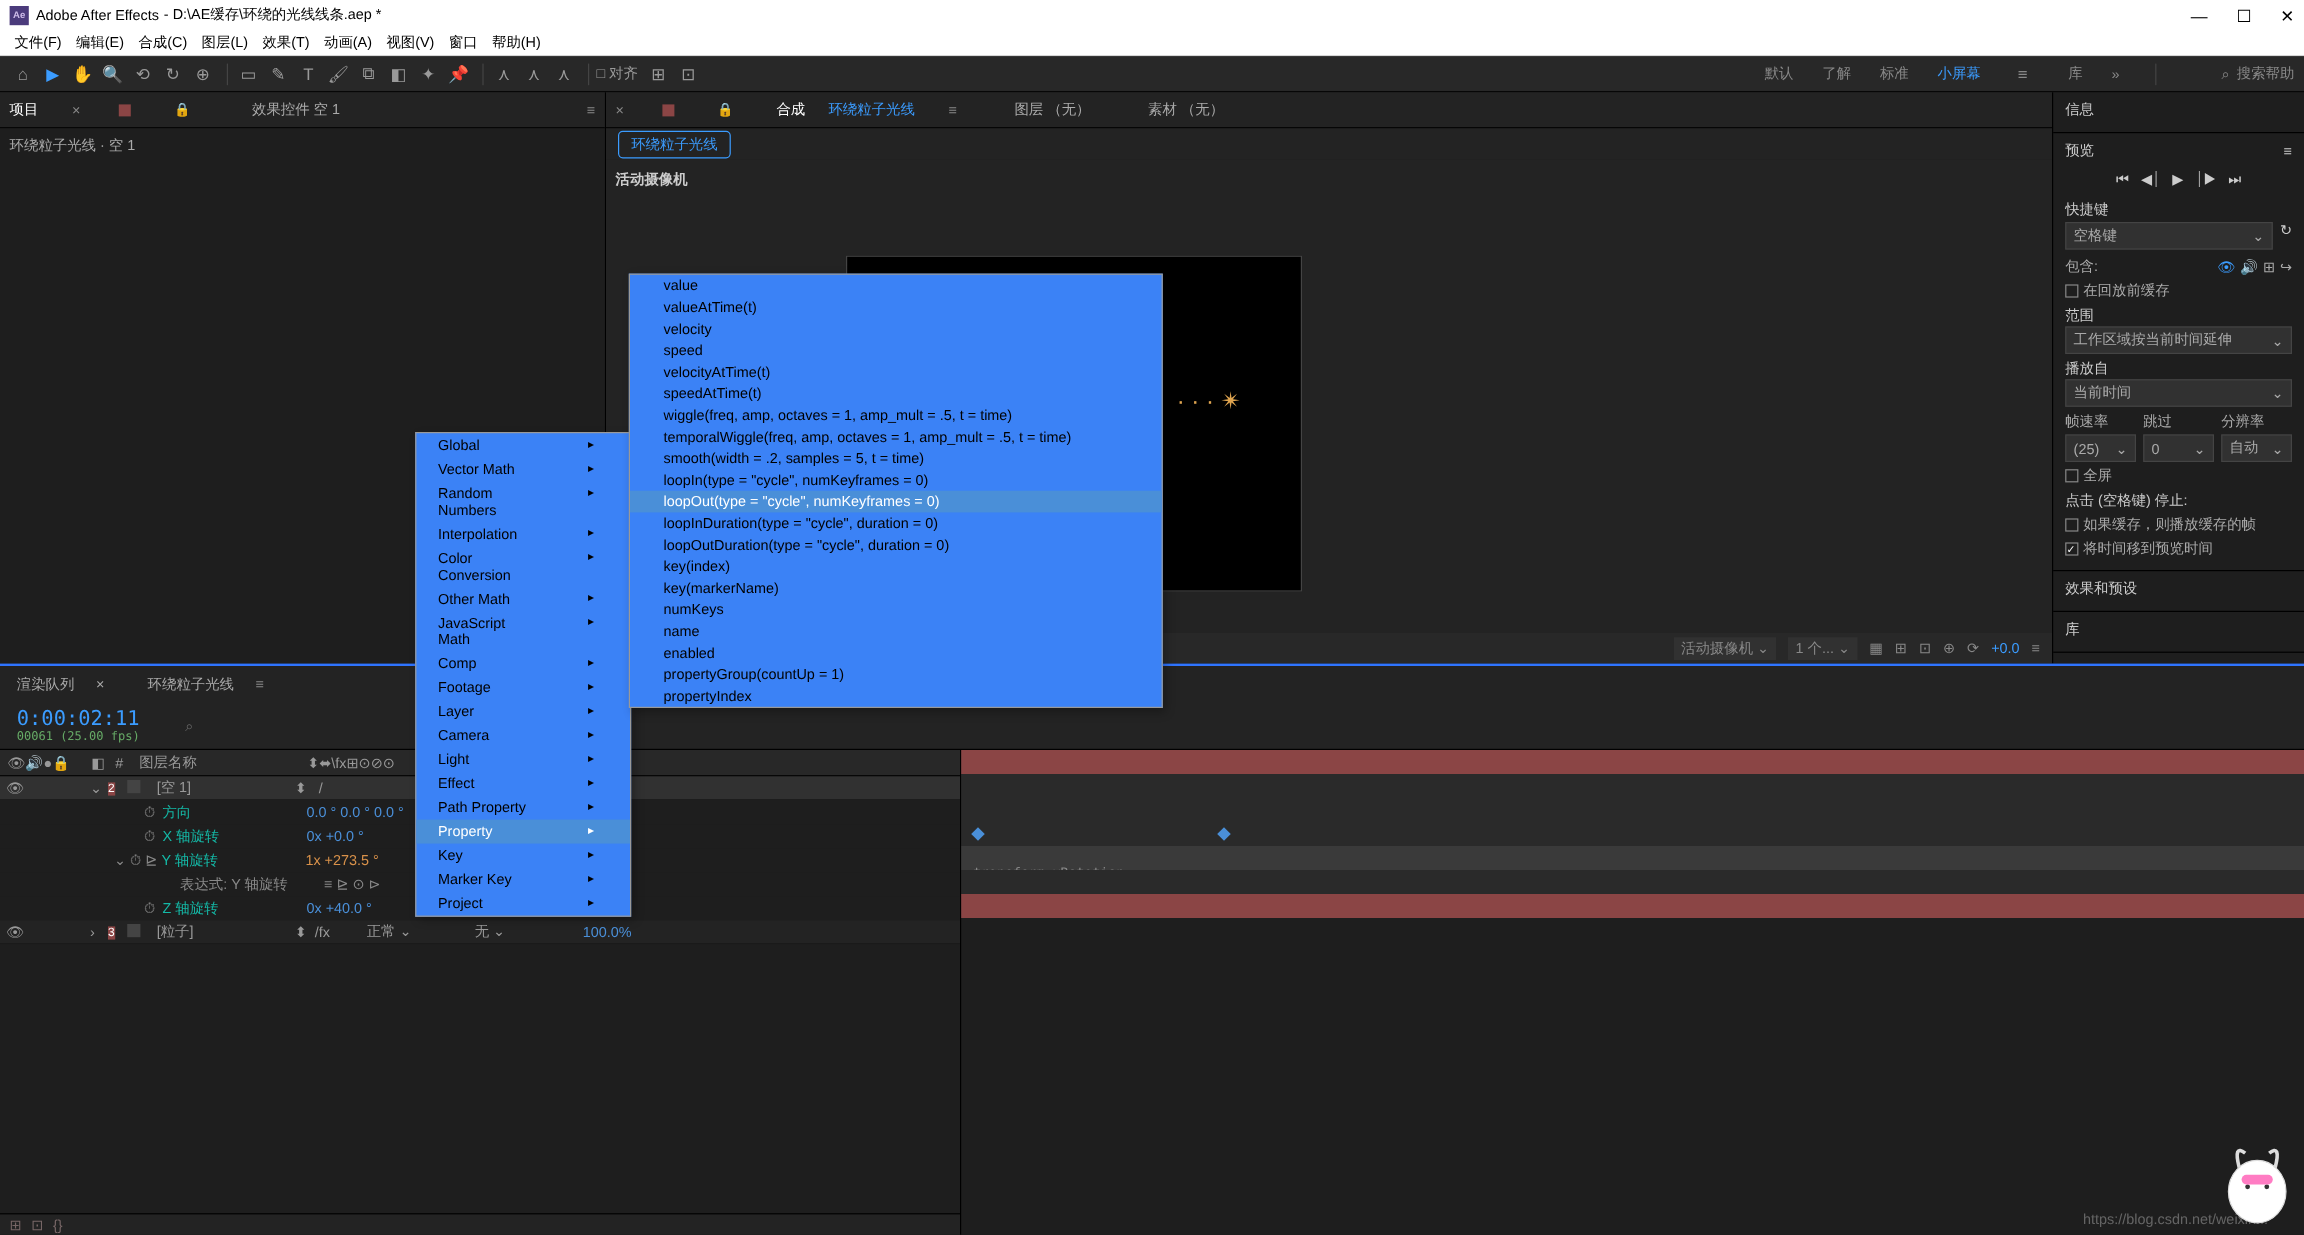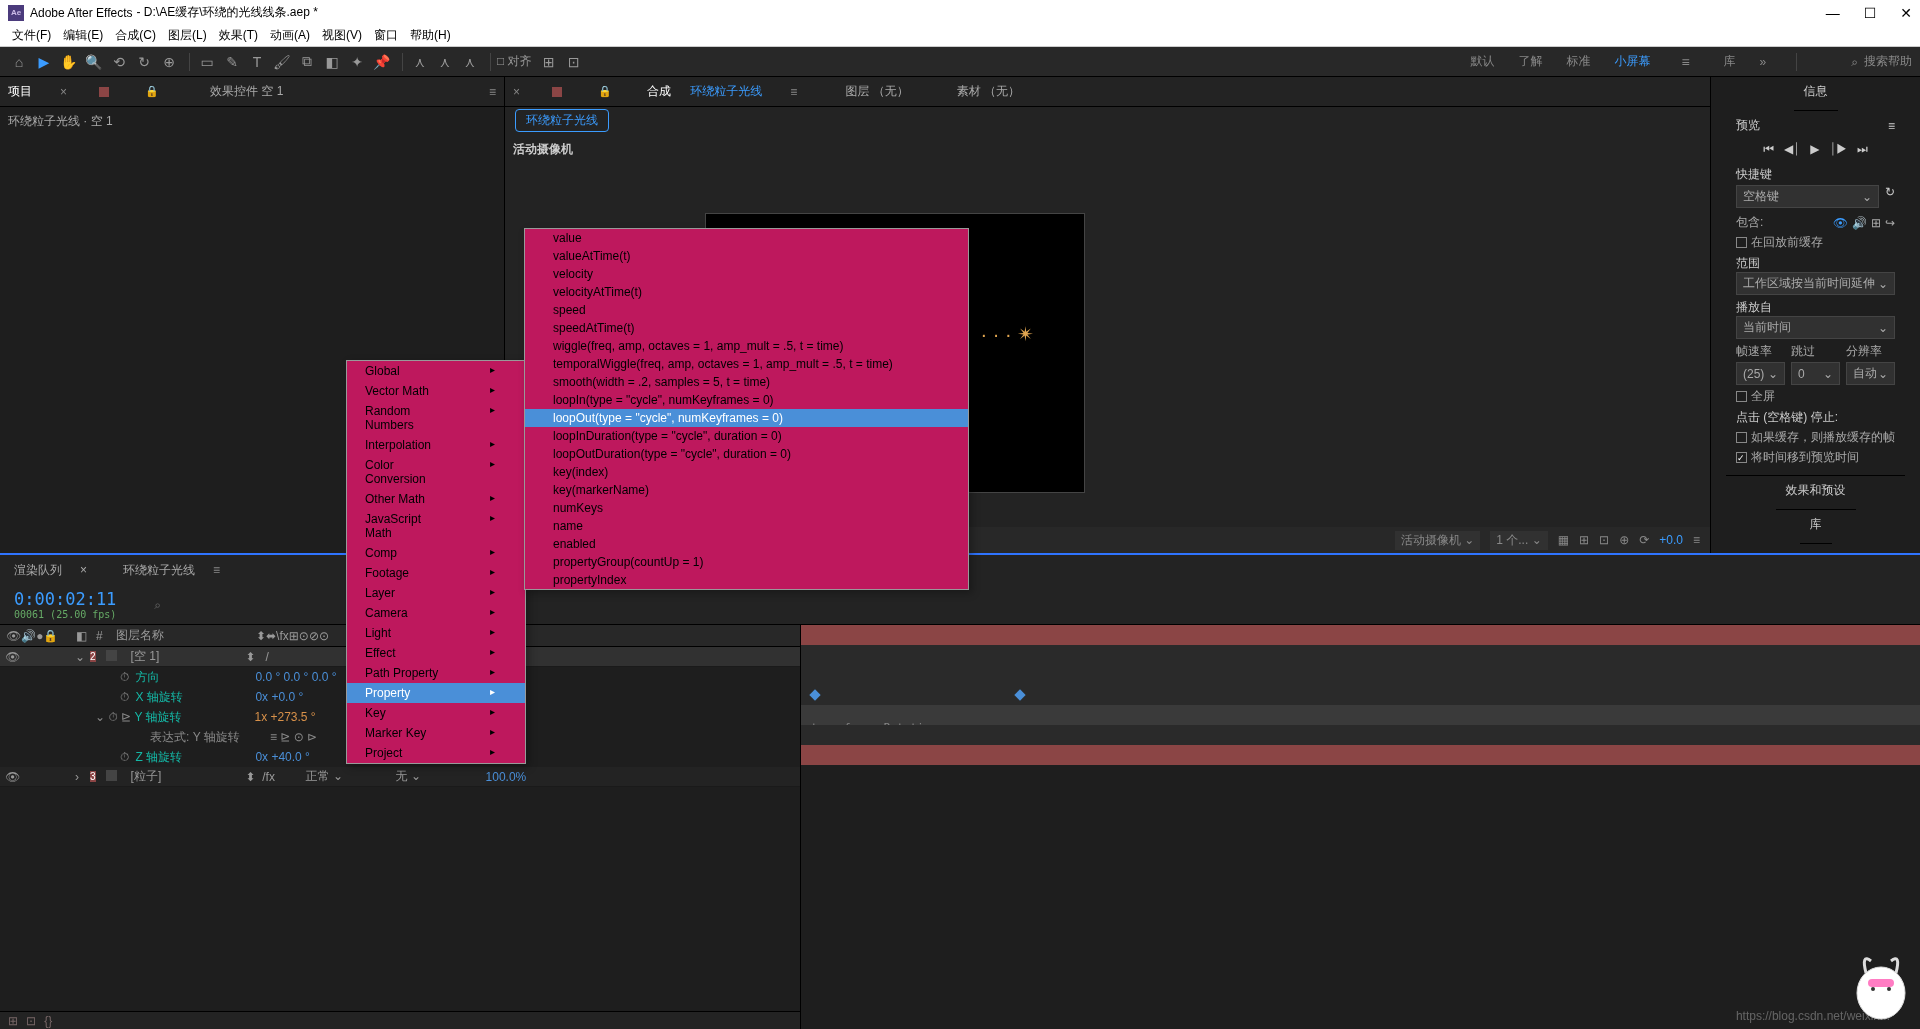--- a/index.html
+++ b/index.html
@@ -25,21 +25,21 @@
 .tool-sep { width: 1px; height: 18px; background: #444; margin: 0 6px; }
 .workspace-tabs { margin-left: auto; display: flex; gap: 24px; align-items: center; }
 .workspace-tabs span { color: #888; }
 .workspace-tabs .active { color: #3b9cff; }
 .search-box { margin-left: 24px; color: #888; display: flex; align-items: center; gap: 6px; }
 
 
 .panels-row { display: flex; height: 476px; background: #1e1e1e; }
 .panel-left { width: 505px; display: flex; flex-direction: column; border-right: 1px solid #000; }
 .panel-center { flex: 1; display: flex; flex-direction: column; }
-.panel-right { width: 210px; display: flex; flex-direction: column; border-left: 1px solid #000; align-items: center; }
+.panel-right { width: 210px; display: flex; flex-direction: column; border-left: 1px solid #000; }
 
 .panel-tabs { height: 30px; display: flex; align-items: center; padding: 0 8px; gap: 28px; background: #232323; border-bottom: 1px solid #000; }
 .panel-tabs .tab { color: #aaa; padding: 4px 0; }
 .panel-tabs .tab.active { color: #fff; }
 .panel-tabs .close-x { color: #888; margin-right: 4px; }
 .panel-tabs .sq-ico { width: 10px; height: 10px; display: inline-block; margin-right: 4px; }
 .sq-red { background: #8b4545; }
 .sq-blue { color: #3b9cff; margin-left: 16px; }
 
 .panel-body { flex: 1; background: #1e1e1e; padding: 6px 8px; color: #aaa; }
@@ -91,21 +91,21 @@
 .track { height: 20px; background: #2a2a2a; margin-bottom: 0px; position: relative; }
 .track.bar { background: #8b4545; }
 .keyframe { position: absolute; width: 8px; height: 8px; background: #4a8fd8; transform: rotate(45deg); top: 6px; }
 .expr-text { position: absolute; left: 10px; top: 16px; color: #888; font-family: monospace; font-size: 11px; }
 
 .viewer-footer { height: 26px; background: #282828; display: flex; align-items: center; justify-content: flex-end; padding: 0 10px; gap: 10px; color: #888; font-size: 11px; }
 .vf-drop { background: #313131; padding: 1px 6px; }
 .vf-blue { color: #3b9cff; }
 
 
-.ctx-menu { position: absolute; background: #be185d; border: 1px solid #999; box-shadow: 3px 3px 8px rgba(0,0,0,.3); z-index: 100; }
+.ctx-menu { position: absolute; background: #3b82f6; border: 1px solid #999; box-shadow: 3px 3px 8px rgba(0,0,0,.3); z-index: 100; }
 .ctx-item { padding: 3px 30px 3px 18px; color: #000; display: flex; justify-content: space-between; gap: 40px; }
 .ctx-item.highlight { background: #4a8fd8; color: #fff; }
 .ctx-item .arrow { font-size: 10px; }
 .ctx-menu.cat { left: 346px; top: 360px; width: 180px; }
 .ctx-menu.sub { left: 524px; top: 228px; width: 445px; }
 .ctx-menu.sub .ctx-item { padding: 2px 20px 2px 28px; }
 
 .watermark { position: absolute; right: 30px; bottom: 6px; color: #aaa; font-size: 12px; opacity: .5; z-index: 50; }
 .mascot { position: absolute; right: 4px; bottom: 6px; width: 70px; height: 80px; z-index: 50; }
 
@@ -488,22 +488,22 @@
     </div>
     <div class="ctx-item">
       <span>Project</span>
       <span class="arrow">▸</span>
     </div>
   </div>
 <div class="ctx-menu sub" id="sub-menu">
     <div class="ctx-item">value</div>
     <div class="ctx-item">valueAtTime(t)</div>
     <div class="ctx-item">velocity</div>
+    <div class="ctx-item">speed</div>
     <div class="ctx-item">velocityAtTime(t)</div>
-    <div class="ctx-item">speed</div>
     <div class="ctx-item">speedAtTime(t)</div>
     <div class="ctx-item">wiggle(freq, amp, octaves = 1, amp_mult = .5, t = time)</div>
     <div class="ctx-item">temporalWiggle(freq, amp, octaves = 1, amp_mult = .5, t = time)</div>
     <div class="ctx-item">smooth(width = .2, samples = 5, t = time)</div>
     <div class="ctx-item">loopIn(type = "cycle", numKeyframes = 0)</div>
     <div class="ctx-item highlight">loopOut(type = "cycle", numKeyframes = 0)</div>
     <div class="ctx-item">loopInDuration(type = "cycle", duration = 0)</div>
     <div class="ctx-item">loopOutDuration(type = "cycle", duration = 0)</div>
     <div class="ctx-item">key(index)</div>
     <div class="ctx-item">key(markerName)</div>

